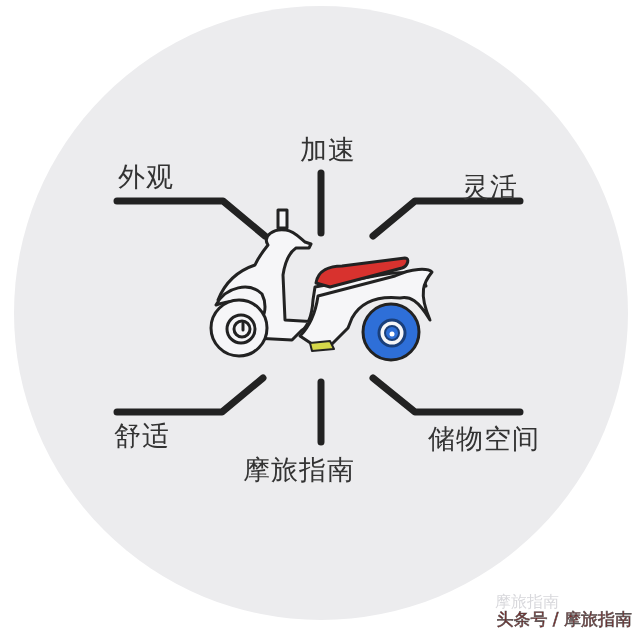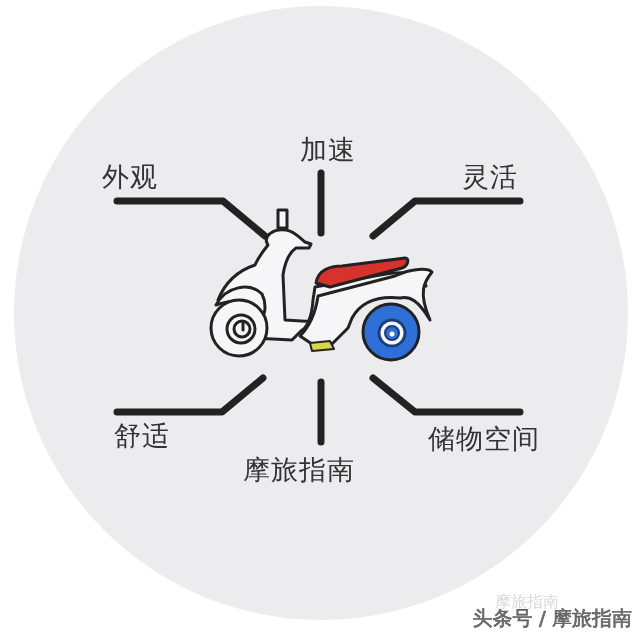--- a/index.html
+++ b/index.html
@@ -2,21 +2,21 @@
 <html><head>
 <meta charset="utf-8">
 <style>
   html, body { margin: 0; padding: 0; }
   body { width: 640px; height: 634px; background: #ffffff; position: relative; overflow: hidden;
          font-family: "DejaVu Sans", "Liberation Sans", sans-serif; }
   .circle { position: absolute; left: 14px; top: 6px; width: 614px; height: 614px; border-radius: 50%;
             background: #ececee; }
   svg.overlay { position: absolute; left: 0; top: 0; }
   .label { position: absolute; font-size: 27px; color: #333333; letter-spacing: 1px; white-space: nowrap; line-height: 1; }
-  .watermark { position: absolute; right: 8px; bottom: 6px; font-size: 20px; color: #737373;
+  .watermark { position: absolute; right: 8px; bottom: 6px; font-size: 17px; color: #7f1d1d;
                -webkit-text-stroke: 0.6px #555; white-space: nowrap; line-height: 1; }
   .watermark-faint { position: absolute; left: 495px; top: 594px; font-size: 16px; color: #d8d8dc; white-space: nowrap; line-height: 1; }
 </style>
 </head>
 <body>
 
 <div class="circle"></div>
 
 <svg class="overlay" width="640" height="634" viewBox="0 0 640 634">
   <g stroke="#222222" stroke-width="7" stroke-linecap="round" fill="none" stroke-linejoin="round">
@@ -58,21 +58,21 @@
     <circle cx="242" cy="329" r="8" fill="none"></circle>
     <line x1="243" y1="323" x2="243" y2="330"></line>
 
     <circle cx="391" cy="332" r="28" fill="#2e6fd8"></circle>
     <circle cx="392" cy="333" r="13" fill="#f6f6f8" stroke="#1a3f7a"></circle>
     <circle cx="392" cy="333" r="7" fill="#2e6fd8" stroke="#1a3f7a" stroke-width="2"></circle>
     <circle cx="392" cy="334" r="2.5" fill="#ffffff" stroke="none"></circle>
   </g>
 </svg>
 
-<div class="label" style="left:102px; top:163px;text-align:center;">外观</div>
+<div class="label" style="left:118px; top:163px;text-align:center;">外观</div>
 <div class="label" style="left:300px; top:136px;">加速</div>
-<div class="label" style="left:462px; top:163px;">灵活</div>
+<div class="label" style="left:462px; top:173px;">灵活</div>
 <div class="label" style="left:114px; top:422px;">舒适</div>
 <div class="label" style="left:243px; top:456px;">摩旅指南</div>
 <div class="label" style="left:428px; top:425px;">储物空间</div>
 
 <div class="watermark-faint">摩旅指南</div>
 <div class="watermark">头条号 / 摩旅指南</div>
 
 </body></html>

